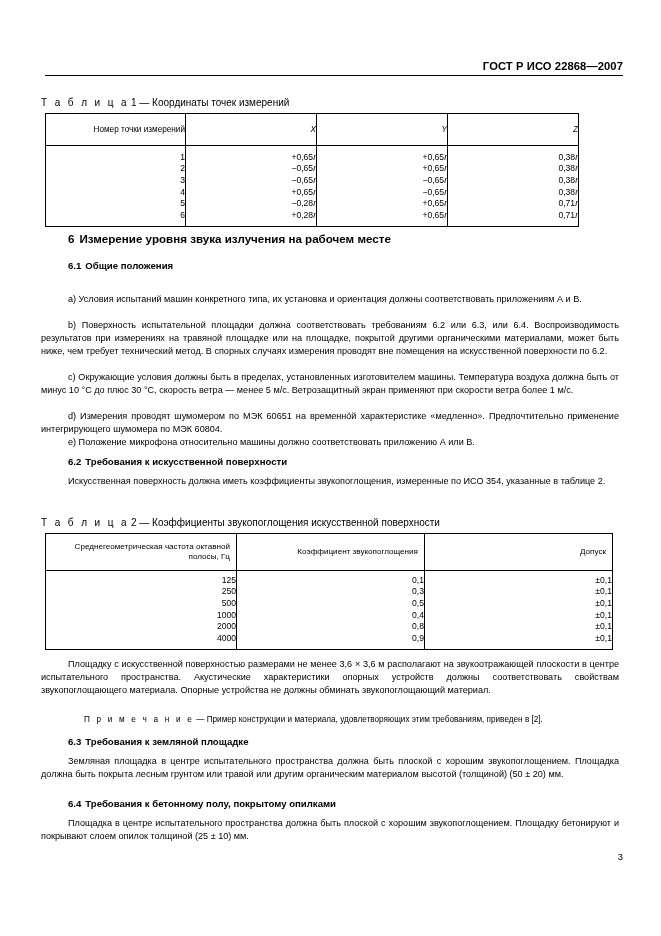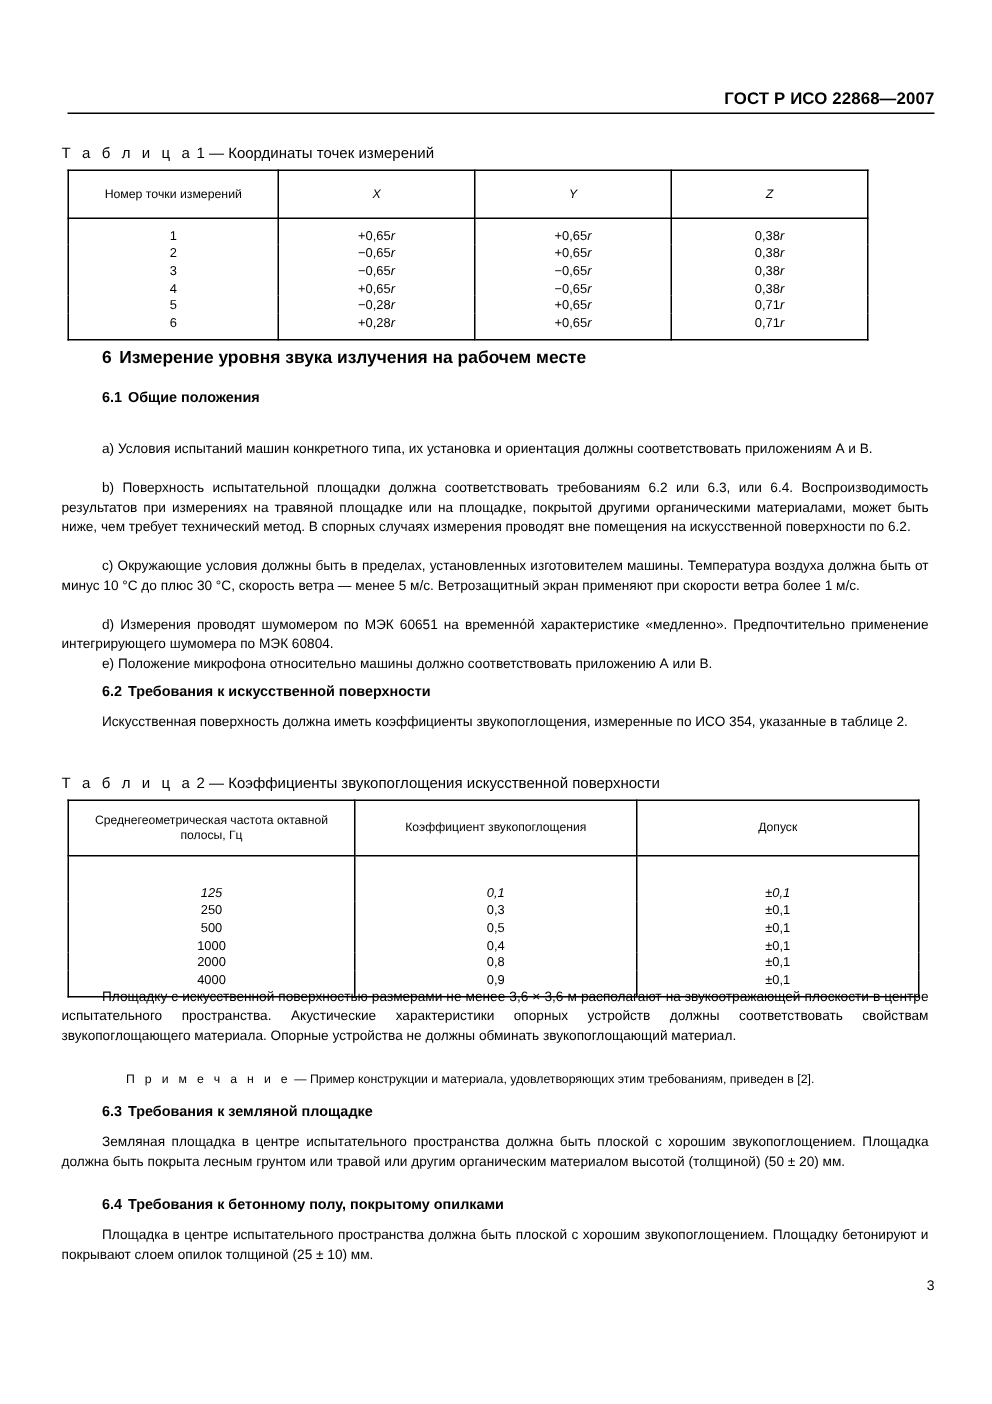--- a/index.html
+++ b/index.html
@@ -58,21 +58,21 @@
   table.std {
     position: absolute;
     border-collapse: collapse;
     table-layout: fixed;
     background: #fff;
   }
   table.std th,
   table.std td {
     border-left: 1px solid #000;
     border-right: 1px solid #000;
-    text-align: center;
+    text-align: right;
     vertical-align: middle;
     font-weight: normal;
     padding: 0;
   }
   table.std thead th {
     border-top: 1.6px solid #000;
     border-bottom: 1.6px solid #000;
   }
   table.std tbody td {
     border-bottom: none;
@@ -113,21 +113,21 @@
   #table-2 thead th {
     height: 36px;
     font-size: 8.1px;
     line-height: 1.25;
     padding: 0 6px;
   }
   #table-2 tbody td {
     height: 11.6px;
     font-size: 8.6px;
   }
-  #table-2 tbody tr:first-child td { padding-top: 18px; font-style: italic; }
+  #table-2 tbody tr:first-child td { padding-top: 3px; }
   #table-2 tbody tr:last-child td { padding-bottom: 5px; }
 
   
   .h1 {
     position: absolute;
     font-size: 11.6px;
     font-weight: bold;
     white-space: nowrap;
   }
   .h2 {

